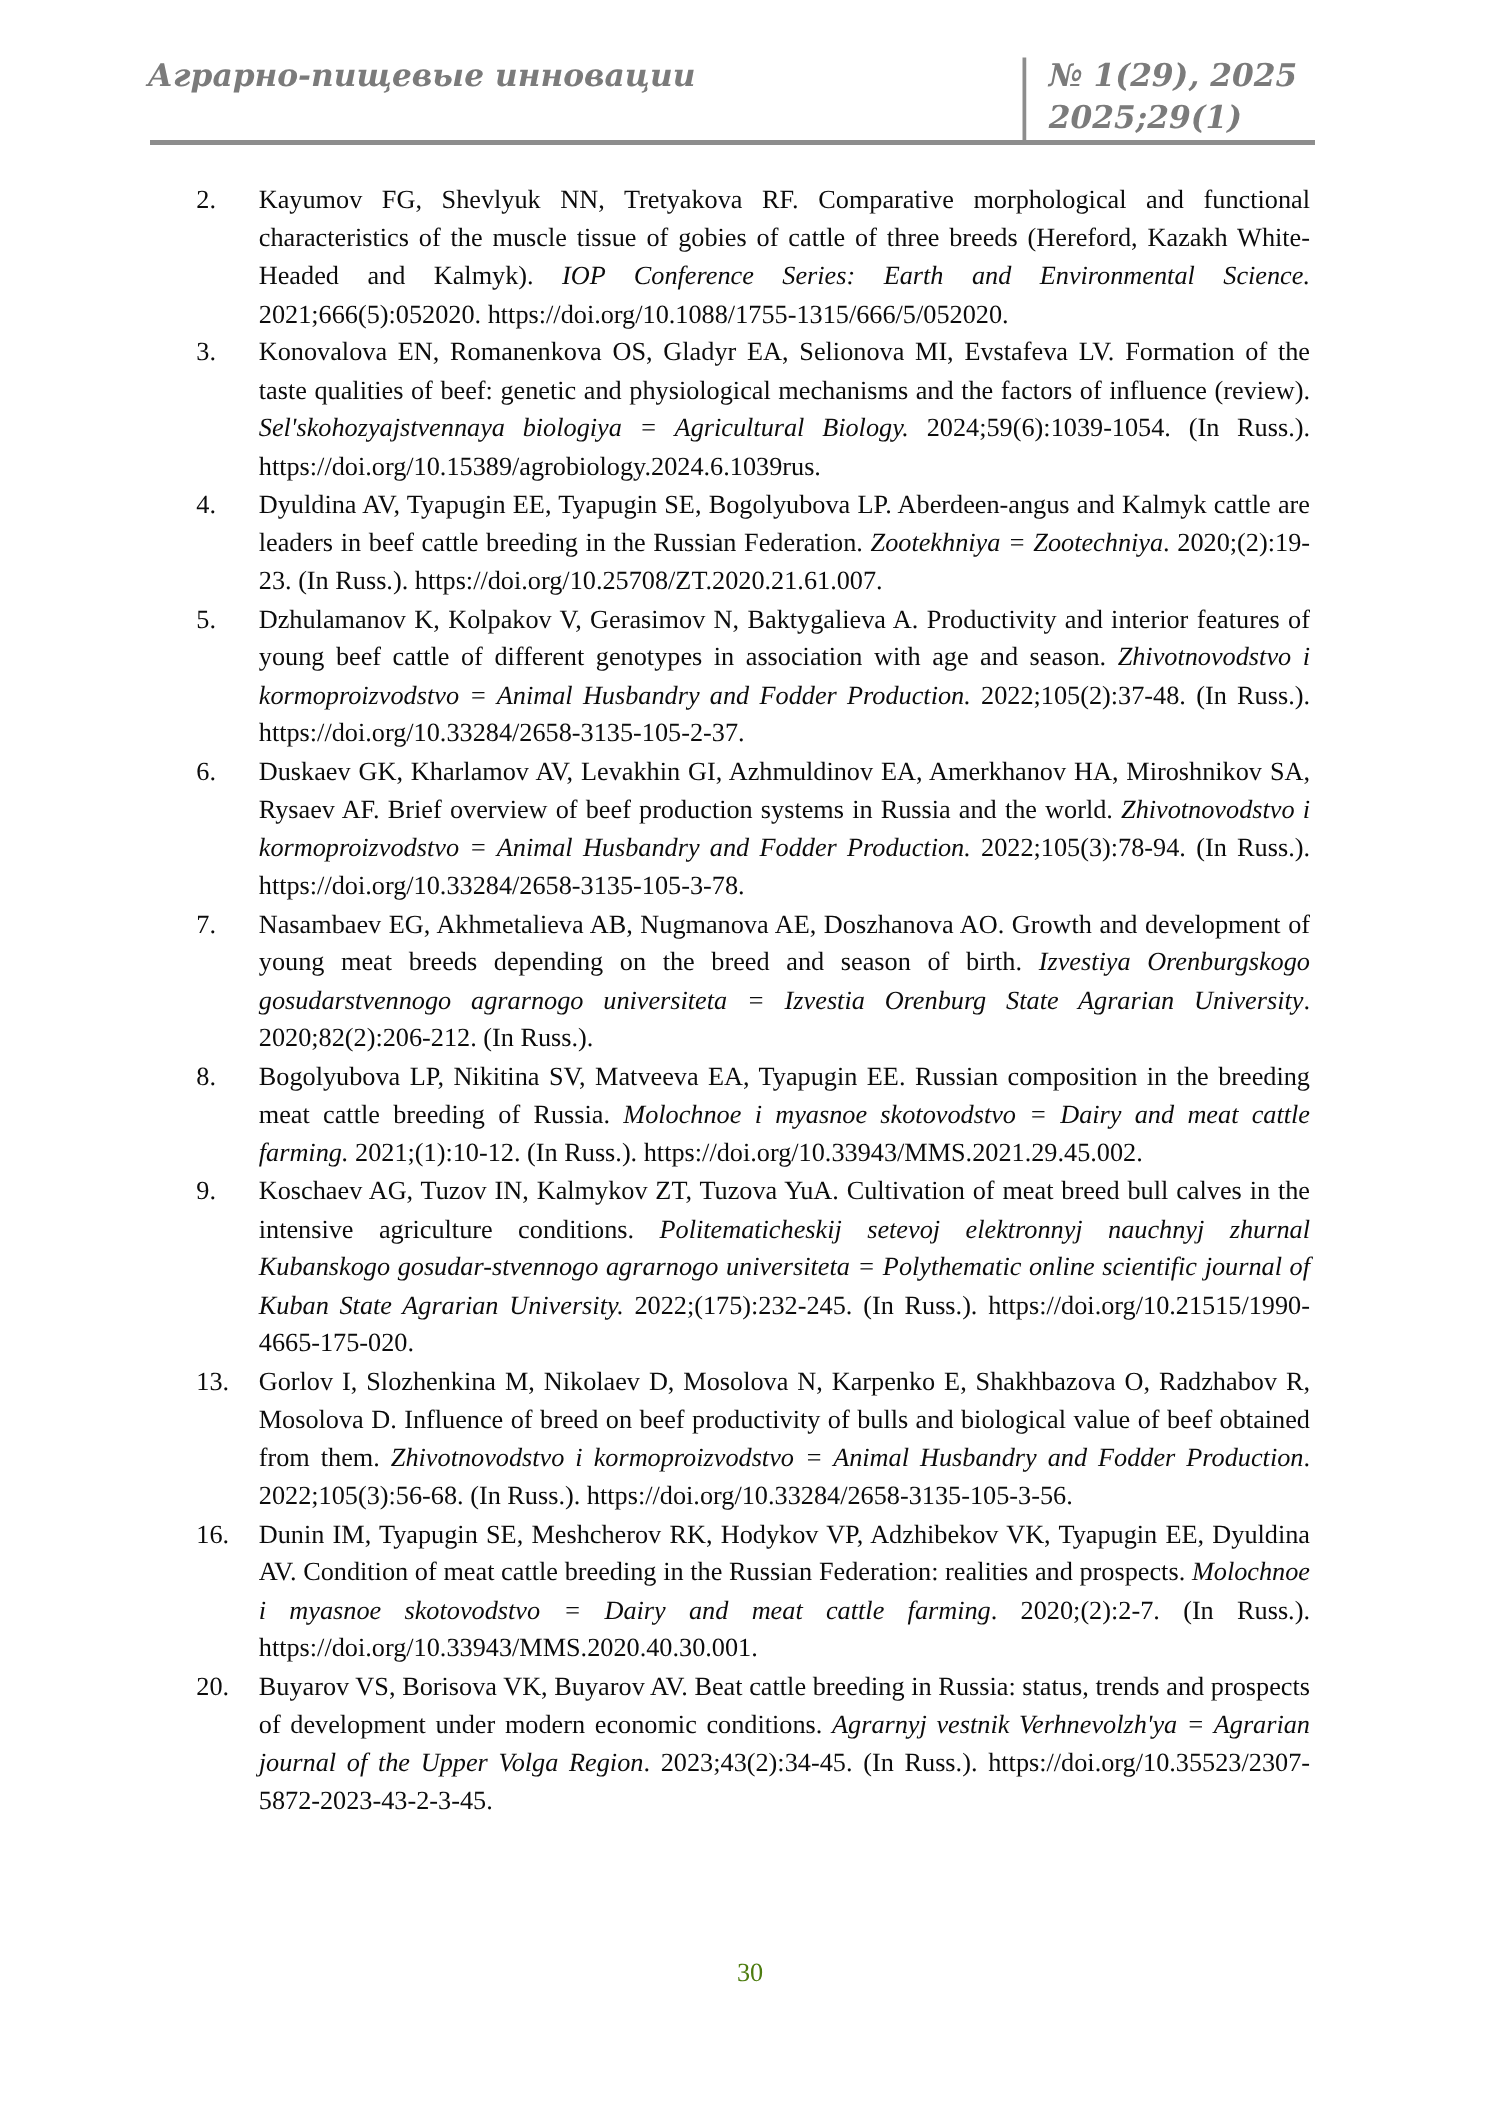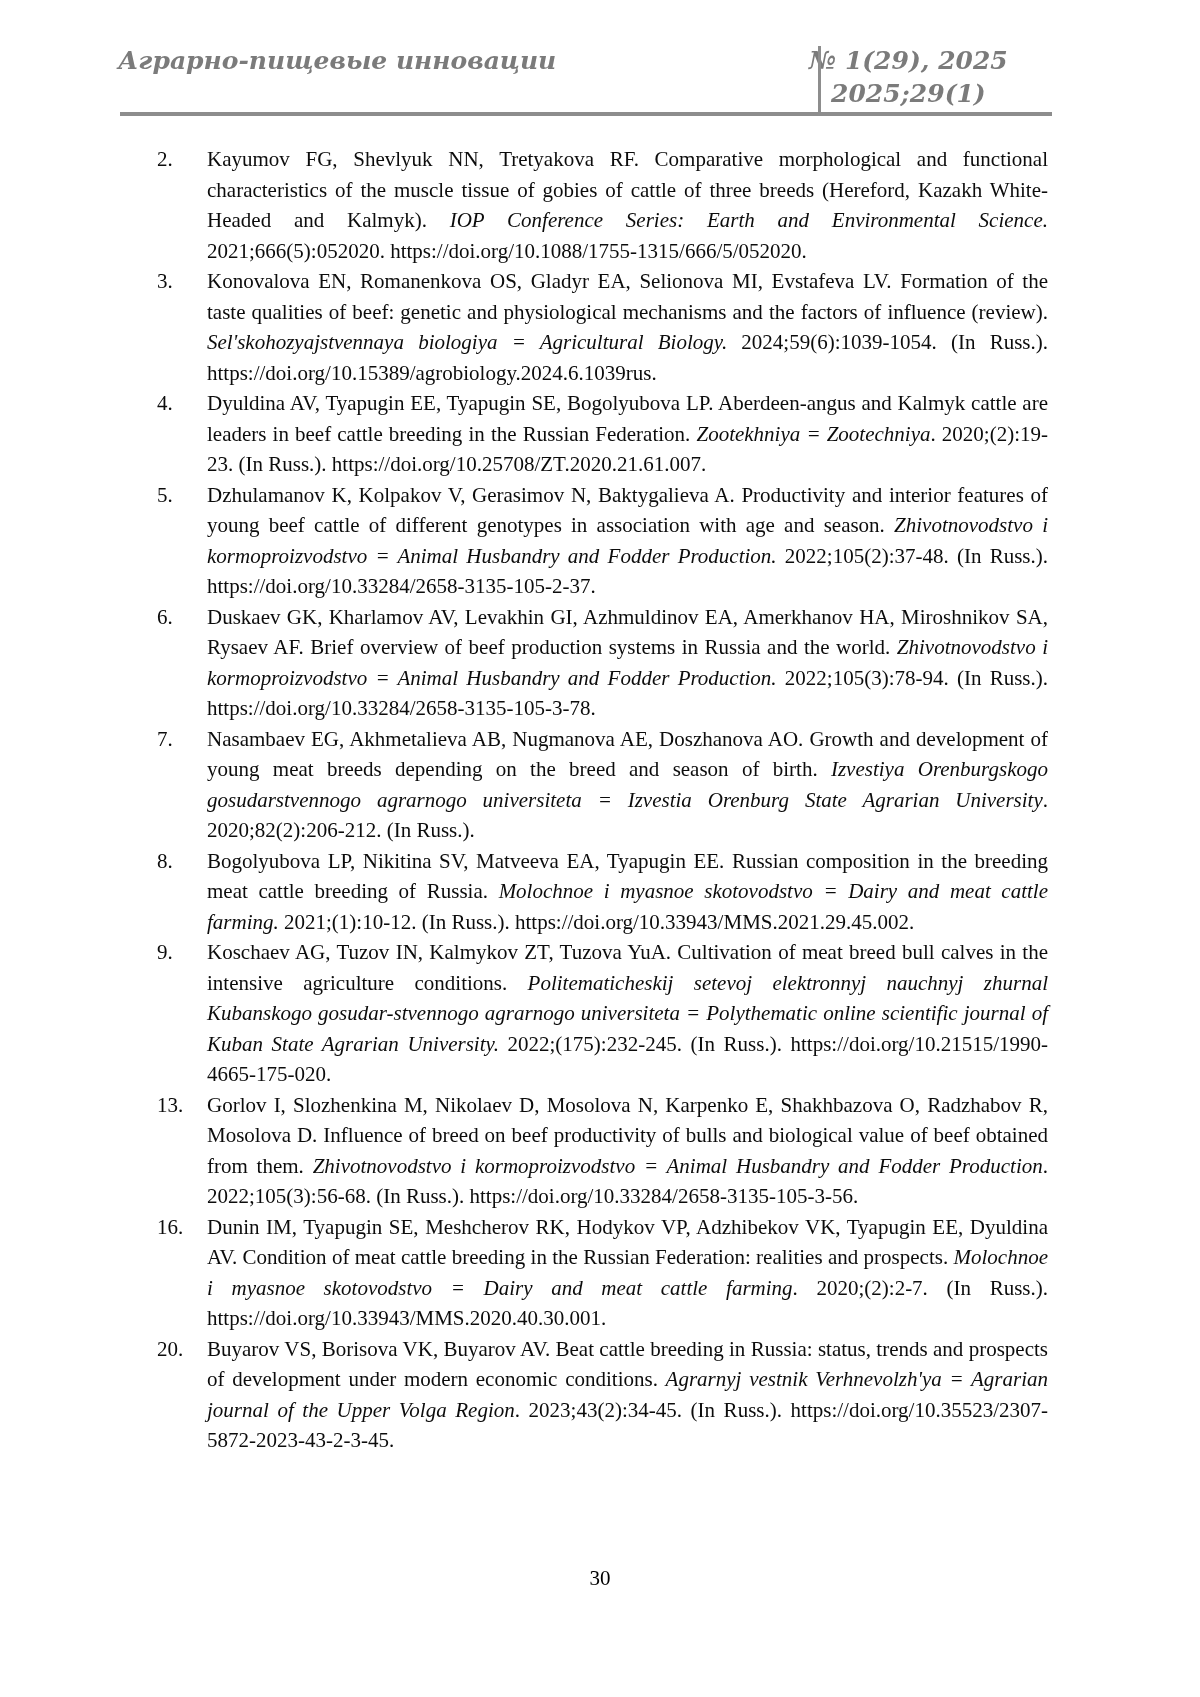--- a/index.html
+++ b/index.html
@@ -14,24 +14,23 @@
   .hdr-block {
     position: absolute;
     top: 44px;
     color: #7b7b7b;
     font-family: "DejaVu Serif", serif;
     font-weight: bold;
     font-style: italic;
     font-size: 25px;
     line-height: 33px;
     white-space: nowrap;
-    text-align: center;
   }
   .hdr-left  { left: 118px; }
-  .hdr-right { left: 809px; }
+  .hdr-right { left: 839px; }
   .hdr-vline {
     position: absolute;
     left: 818px;
     top: 46px;
     width: 3px;
     height: 67px;
     background: #8d8d8d;
   }
   .hdr-rule {
     position: absolute;
@@ -62,21 +61,21 @@
     font-family: Liberation Serif, serif;
   }
   .it { font-style: italic; }
   
   .page-num {
     position: absolute;
     left: 0;
     top: 1566px;
     width: 1200px;
     text-align: center;
-    color: #000000;
+    color: #4d7c0f;
     font-size: 21px;
   }
 </style>
 </head>
 <body>
 
 <div class="hdr-block hdr-left">
   <div>Аграрно-пищевые инновации</div>
 </div>
 <div class="hdr-block hdr-right">

